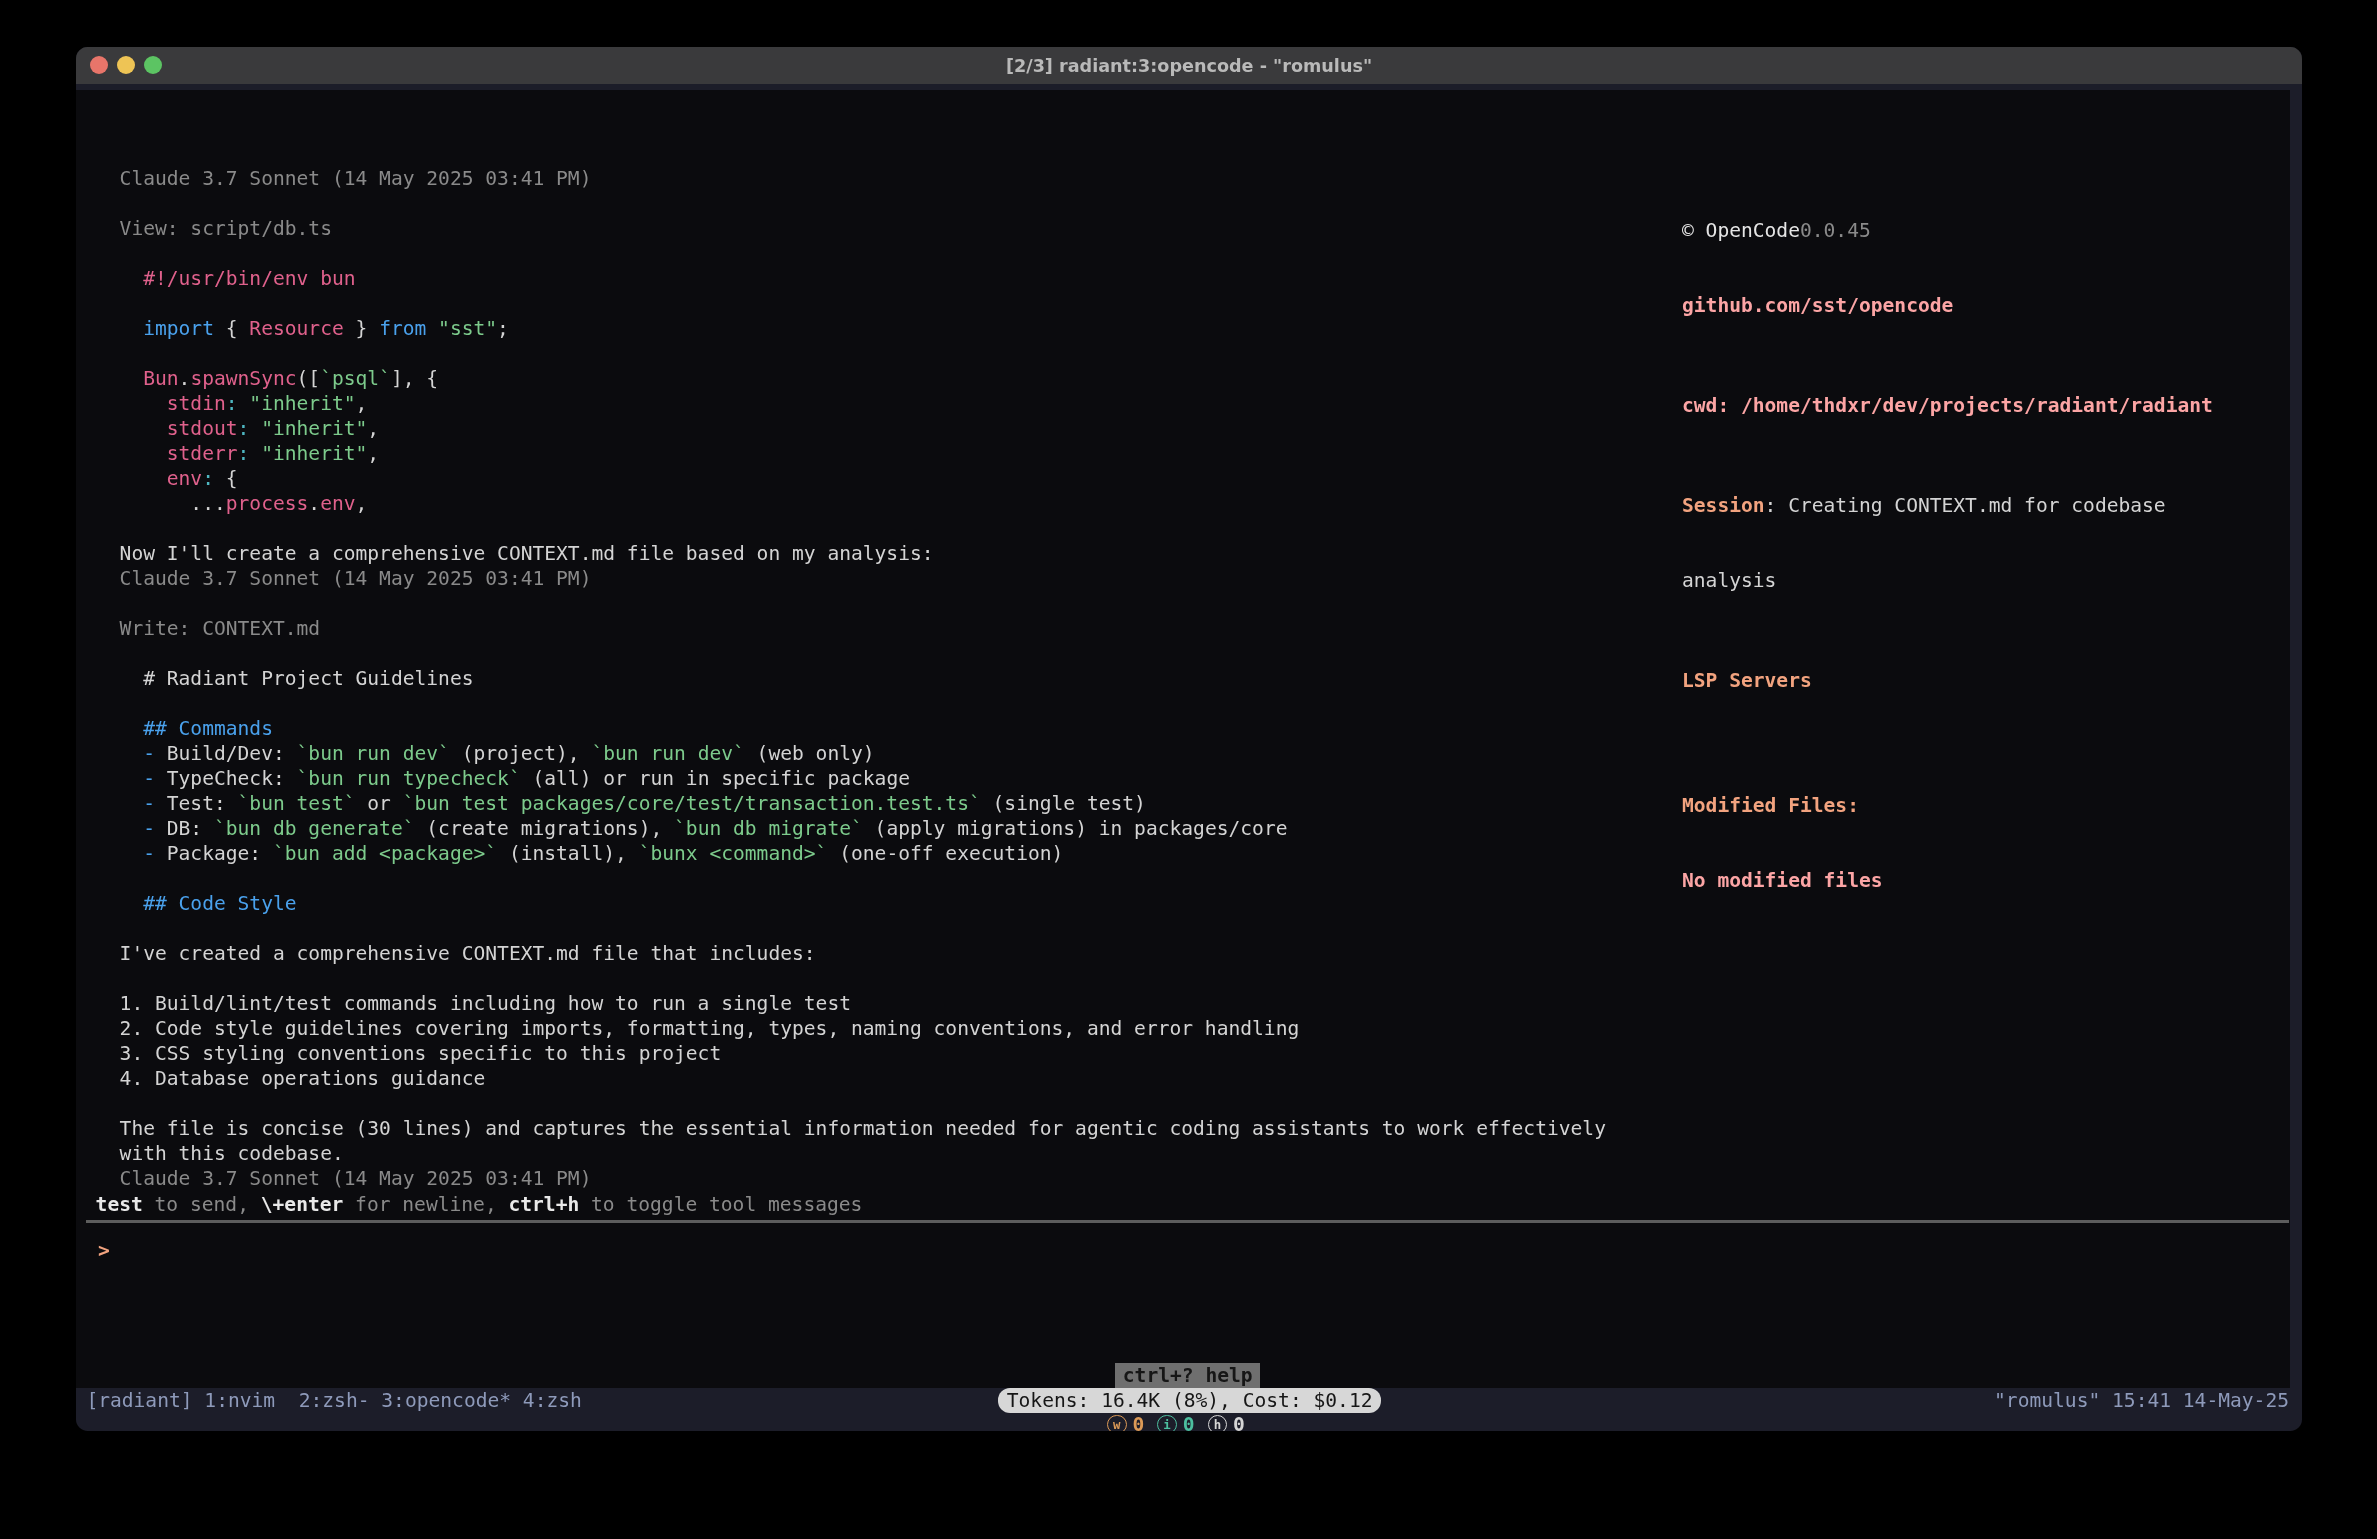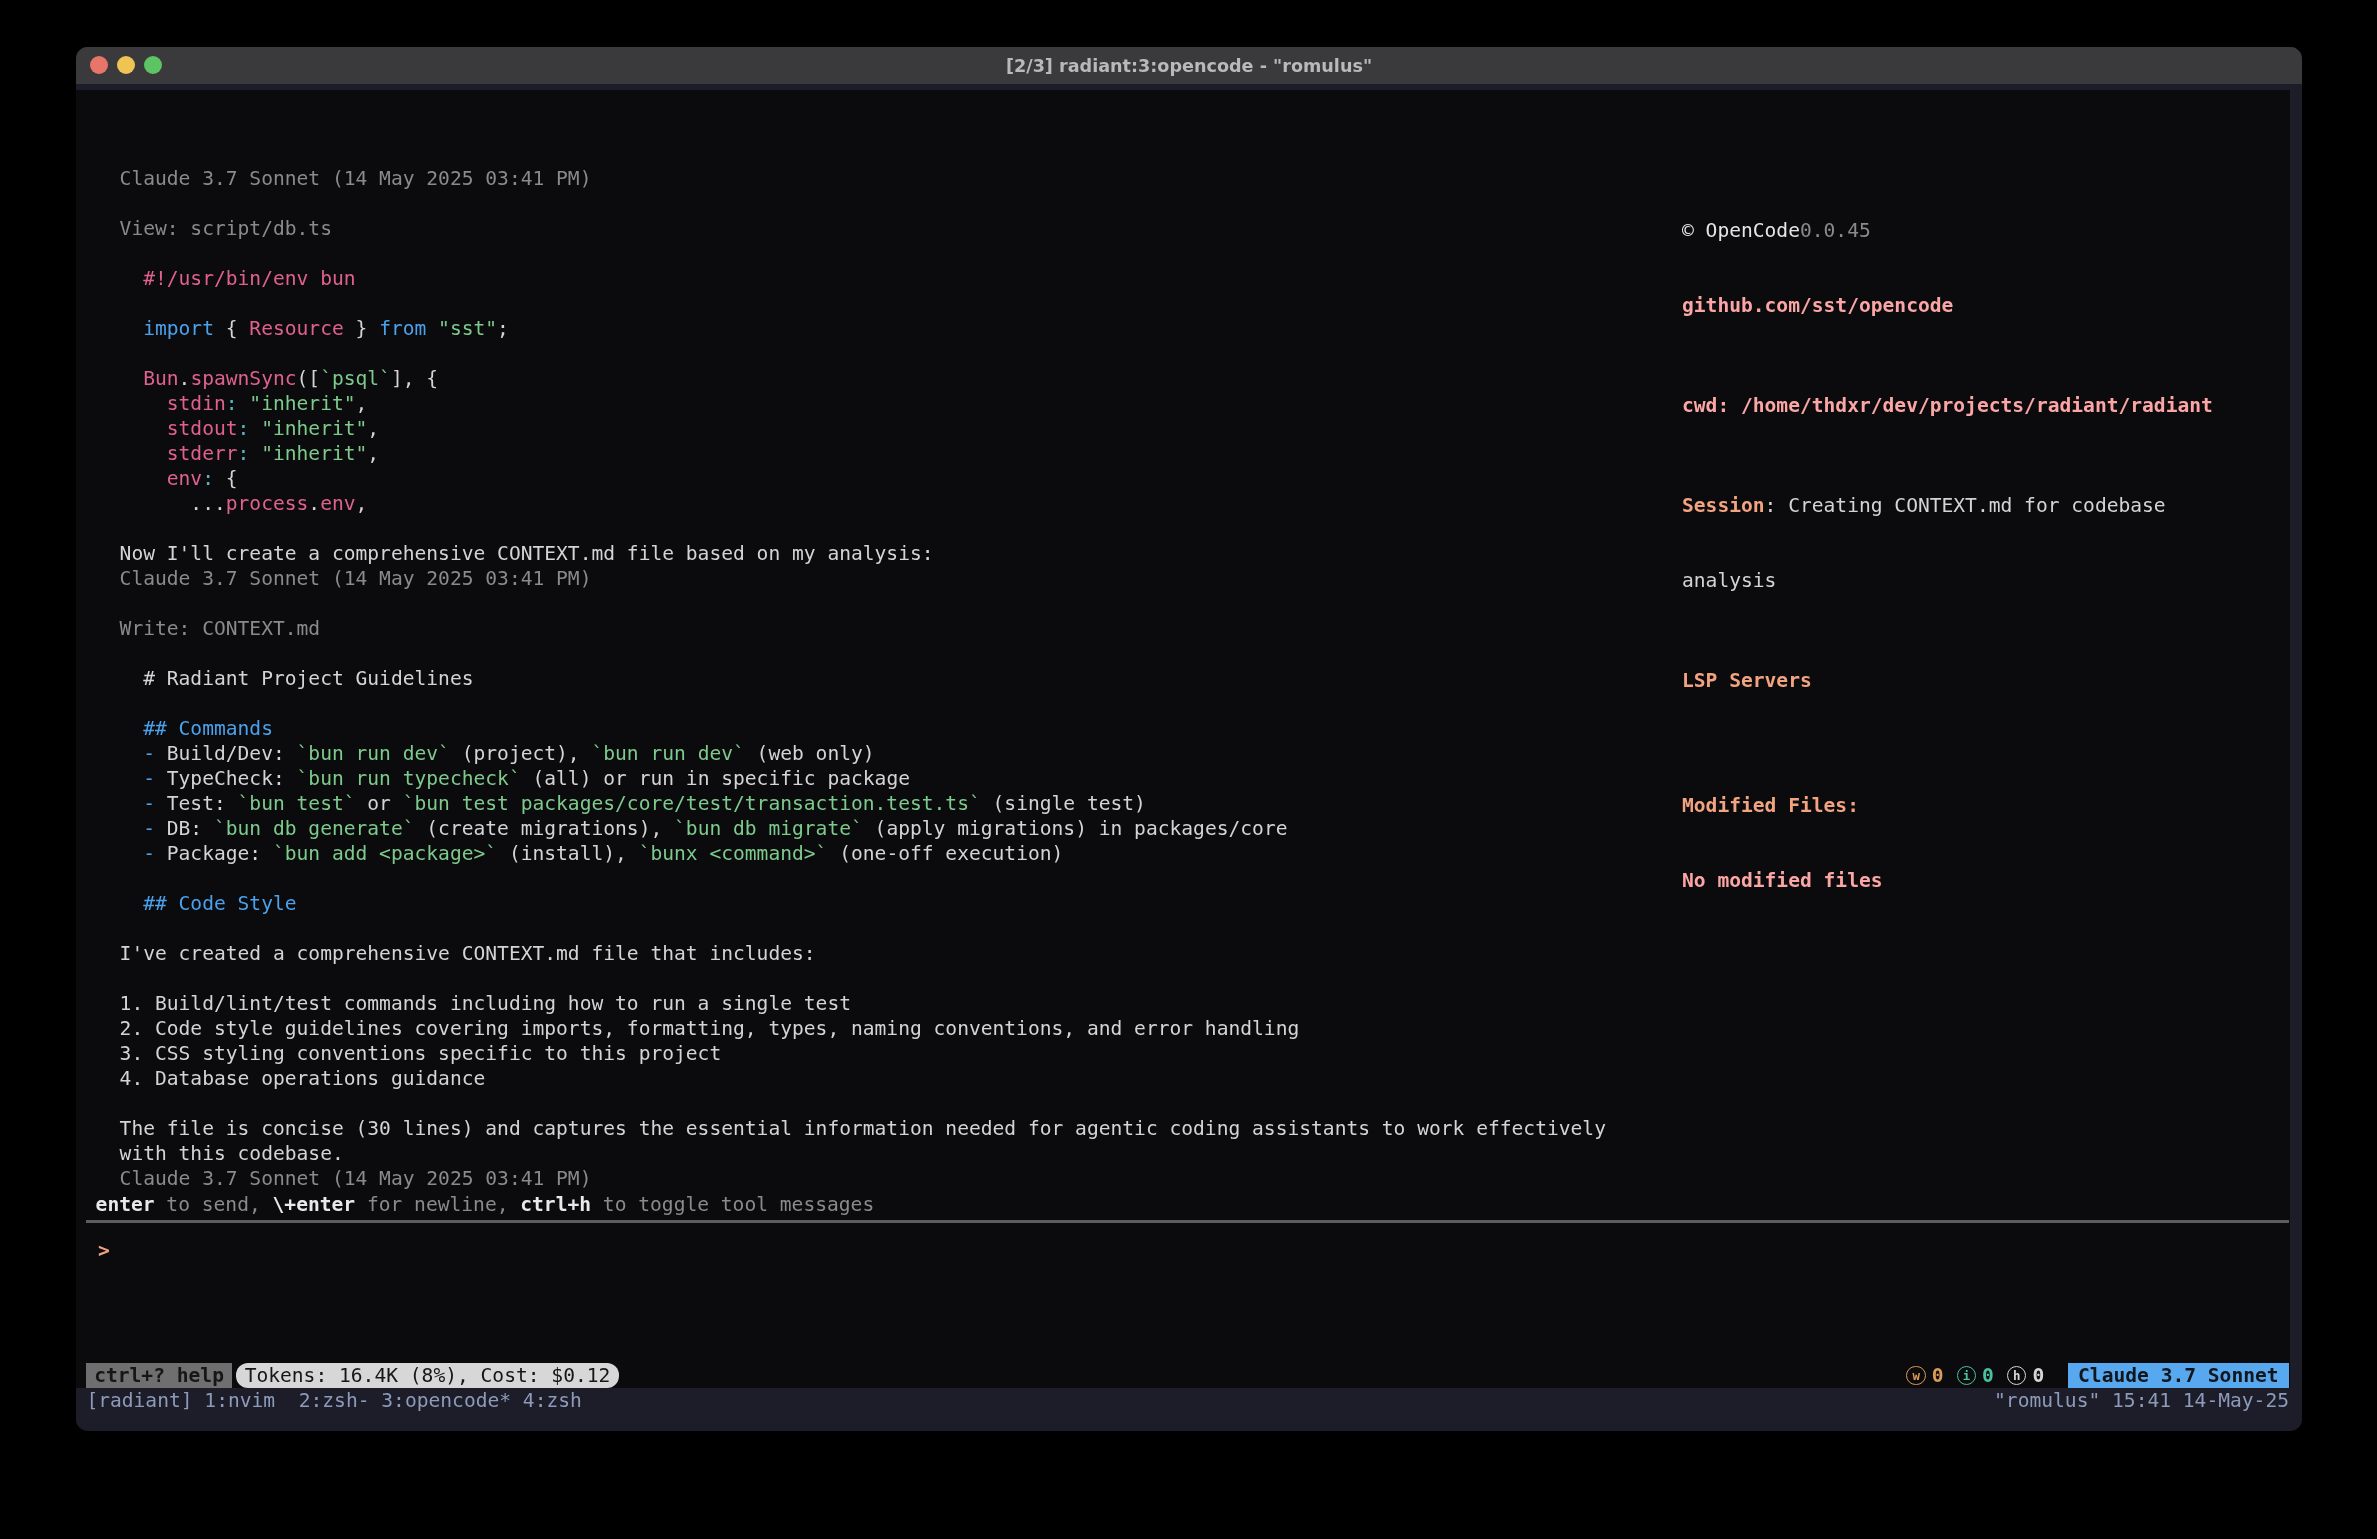--- a/index.html
+++ b/index.html
@@ -30,21 +30,21 @@
           color:#f2a37f;font-weight:bold;width:2153px;}
 
   .sidebar{position:absolute;left:1606px;top:78px;font-size:19.6px;line-height:25px;white-space:pre;}
   .sb-line{min-height:25px;}
   .sb-brand{color:#e5e5e5;font-weight:normal;} .sb-dim{color:#fca5a5;font-weight:bold;}
   .sb-ver{color:#8a8a8a;font-weight:normal;margin-left:0;}
   .sb-orange{color:#f2a37f;font-weight:bold;} .sb-white{color:#d4d4d4;}
   .mt1{margin-top:25px;} .mt2{margin-top:50px;}
 
   .statusbar{position:absolute;left:10.4px;right:13px;top:1316px;height:25px;display:flex;
-             align-items:center;font-size:19.6px;}
+             align-items:center;font-size:19.6px;flex-direction:column;}
   .chip-help{background:#6f6f6f;color:#161616;font-weight:bold;padding:0 7.8px;height:25px;
              line-height:25px;white-space:pre;}
   .chip-tokens{background:#d7d7d7;color:#161616;padding:0 9px;height:25px;line-height:25px;
                margin-left:3.9px;white-space:pre;border-radius:12px;}
   .sb-spacer{flex:1;}
   .counters{display:flex;align-items:center;gap:13px;margin-right:23.5px;}
   .counter{display:flex;align-items:center;gap:5.9px;}
   .circle{width:19.6px;height:19.6px;border-radius:50%;border:1.3px solid;box-sizing:border-box;
           display:flex;align-items:center;justify-content:center;font-size:12.4px;font-weight:bold;}
   .count{font-weight:bold;}
@@ -140,21 +140,21 @@
       <div class="sb-line sb-dim">github.com/sst/opencode</div>
       <div class="sb-line sb-dim mt1">cwd: /home/thdxr/dev/projects/radiant/radiant</div>
       <div class="sb-line mt1"><span class="sb-orange">Session</span><span class="sb-white">: Creating CONTEXT.md for codebase</span></div>
       <div class="sb-line sb-white">analysis</div>
       <div class="sb-line sb-orange mt1">LSP Servers</div>
       <div class="sb-line sb-orange mt2">Modified Files:</div>
       <div class="sb-line sb-dim">No modified files</div>
     </div>
   </div>
 
-  <div class="hint"><div class="tline"><span class="seg-bold">enter</span><span class="seg-gray"> to send, </span><span class="seg-bold">\+enter</span><span class="seg-gray"> for newline, </span><span class="seg-bold">ctrl+h</span><span class="seg-gray"> to toggle tool messages</span></div></div>
+  <div class="hint"><div class="tline"><span class="seg-bold">test</span><span class="seg-gray"> to send, </span><span class="seg-bold">\+enter</span><span class="seg-gray"> for newline, </span><span class="seg-bold">ctrl+h</span><span class="seg-gray"> to toggle tool messages</span></div></div>
   <div class="divider"></div>
   <div class="prompt">&gt;</div>
 
   <div class="statusbar">
     <div class="chip-help">ctrl+? help</div>
     <div class="chip-tokens">Tokens: 16.4K (8%), Cost: $0.12</div>
     <div class="sb-spacer"></div>
     <div class="counters" id="counters">
         <div class="counter c0">
           <span class="circle">w</span>

